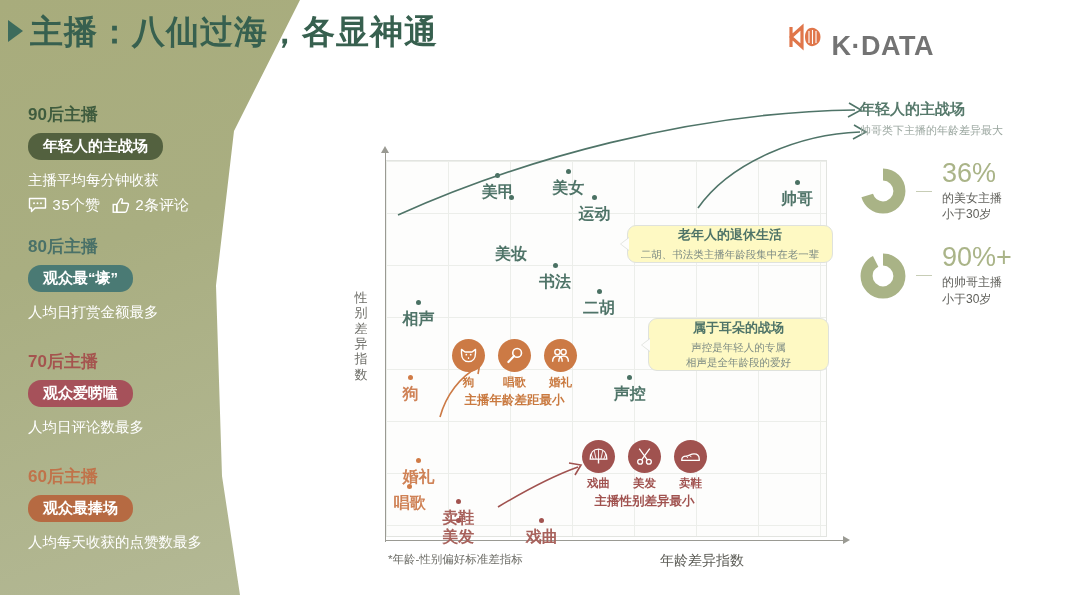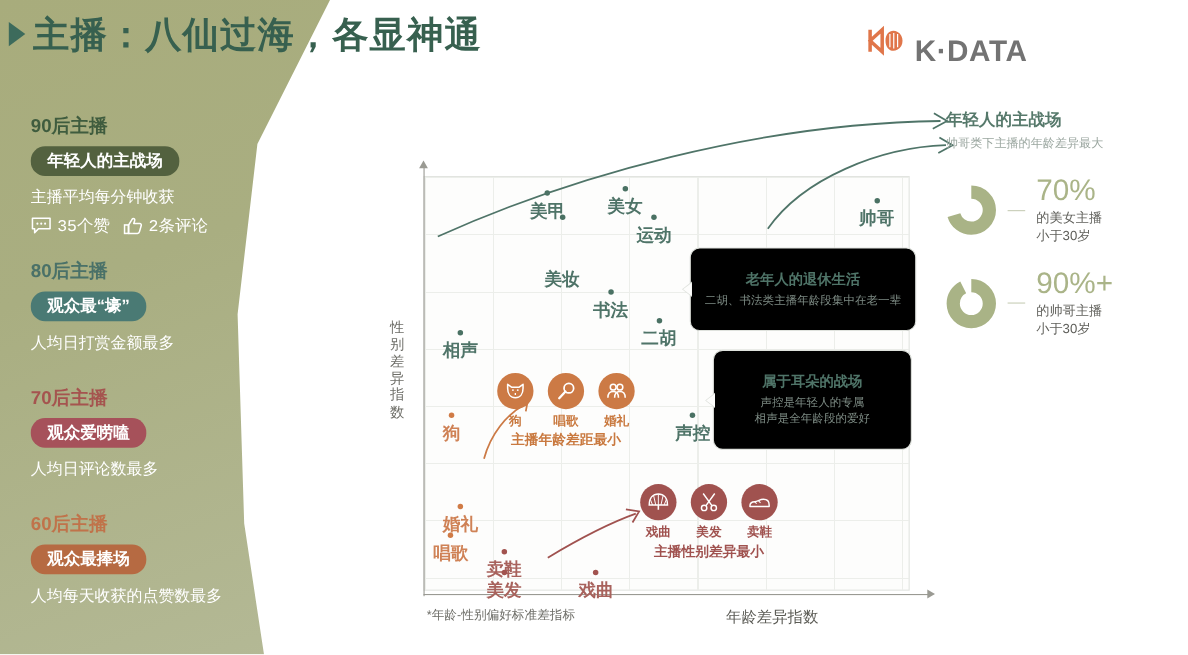--- a/index.html
+++ b/index.html
@@ -72,22 +72,22 @@
 
   .pt{position:absolute;display:flex;align-items:center;gap:4px;white-space:nowrap;flex-direction:column;}
   .pt .dot{width:5px;height:5px;border-radius:50%;flex:0 0 auto;}
   .pt .lbl{font-size:16px;font-weight:bold;}
   .pt.teal .dot{background:#4a7163;} .pt.teal .lbl{color:#4f7468;}
   .pt.orange .dot{background:#d07b46;} .pt.orange .lbl{color:#cf8256;}
   .pt.rose .dot{background:#a2534f;} .pt.rose .lbl{color:#a8625c;}
 
   
   .callout{
-    position:absolute;background:#000000;border:1px solid #dfe2dd;border-radius:9px;
-    padding:19px 12px;text-align:center;z-index:7;
+    position:absolute;background:#fef9c3;border:1px solid #dfe2dd;border-radius:9px;
+    padding:0 12px;text-align:center;z-index:7;
   }
   .callout .ct{font-size:13px;font-weight:bold;color:#4f7468;margin-bottom:3px;}
   .callout .cs{font-size:10.5px;color:#7d8b84;line-height:1.45;white-space:nowrap;}
   .callout .tail{
     position:absolute;left:-7px;top:50%;margin-top:-6px;width:0;height:0;
     border-top:6px solid transparent;border-bottom:6px solid transparent;border-right:8px solid #fdfdfc;
   }
   .callout .tail-b{
     position:absolute;left:-8px;top:50%;margin-top:-7px;width:0;height:0;
     border-top:7px solid transparent;border-bottom:7px solid transparent;border-right:9px solid #dfe2dd;
@@ -343,21 +343,21 @@
 <div id="right-panel">
   <div id="rp-title">年轻人的主战场</div>
   <div id="rp-sub">帅哥类下主播的年龄差异最大</div>
 
   <div class="donut-row">
     <svg class="donut" viewBox="0 0 42 42">
       <circle cx="21" cy="21" r="15" fill="none" stroke="#a9b386" stroke-width="11" stroke-dasharray="66 28.2" transform="rotate(-90 21 21)"></circle>
     </svg>
     <div class="leader"></div>
     <div class="donut-txt">
-      <div class="pct">70%</div>
+      <div class="pct">36%</div>
       <div class="sub">
         <div>的美女主播</div>
         <div>小于30岁</div>
       </div>
     </div>
   </div>
 
   <div class="donut-row">
     <svg class="donut" viewBox="0 0 42 42">
       <circle cx="21" cy="21" r="15" fill="none" stroke="#a9b386" stroke-width="11" stroke-dasharray="86.7 7.5" transform="rotate(-90 21 21)"></circle>

